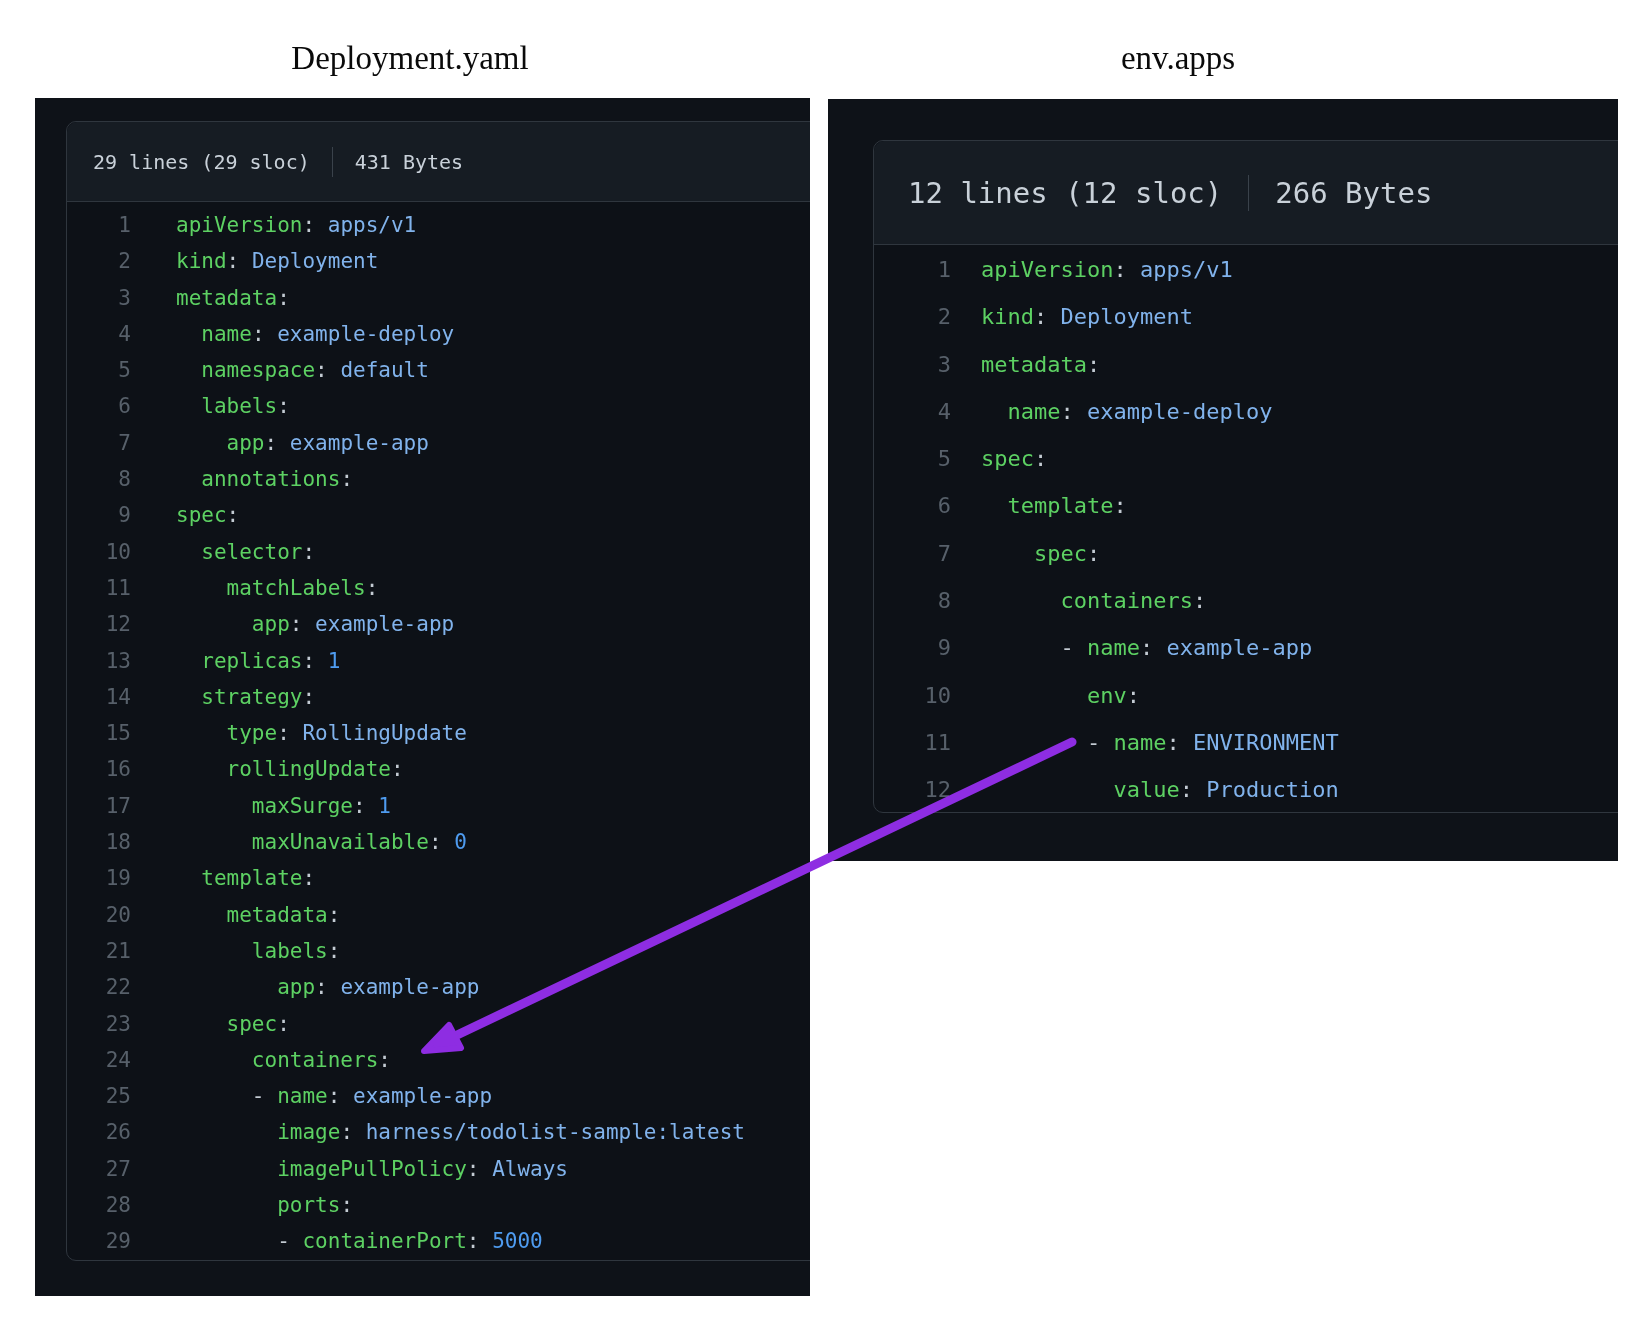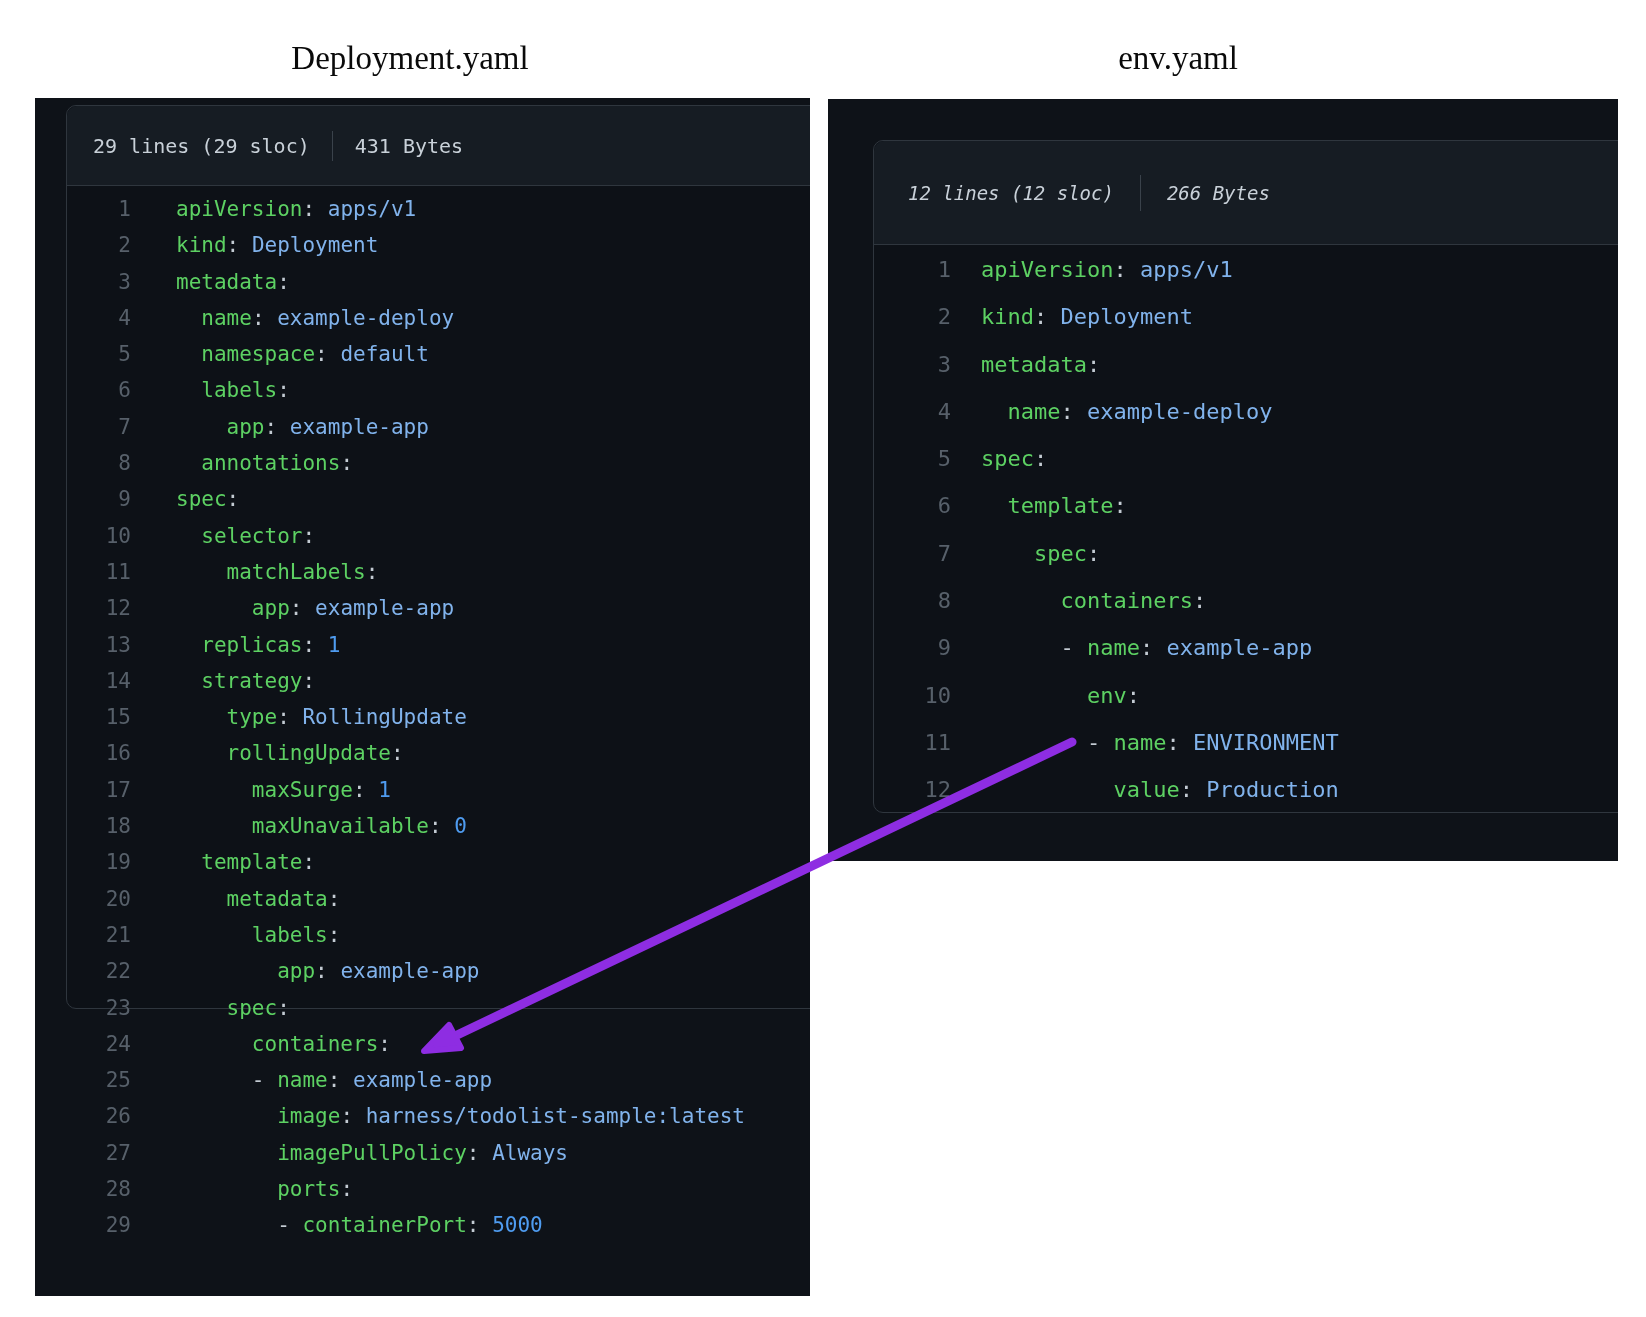--- a/index.html
+++ b/index.html
@@ -17,28 +17,28 @@
         font-size:33px;color:var(--title-text,#0a0a0a);text-align:center;}
   .file-title.left{left:0;width:820px;}
   .file-title.right{left:838px;width:680px;}
 
   .panel{position:absolute;background:var(--panel-bg,#0e1218);overflow:hidden;}
   .panel-left{left:35px;top:98px;width:775px;height:1198px;}
   .panel-right{left:828px;top:99px;width:790px;height:762px;}
 
   .filebox{position:absolute;background:var(--box-bg,#0d1117);
         border:1px solid var(--box-border,#2f363e);border-radius:10px;}
-  .panel-left .filebox{left:31px;top:7px;width:765px;height:904px;}
+  .panel-left .filebox{left:31px;top:23px;width:765px;height:1140px;}
   .panel-right .filebox{left:45px;top:41px;width:770px;height:673px;}
 
   .filebox-header{display:flex;align-items:center;background:var(--header-bg,#161c23);
         color:var(--header-text,#c9d1d9);border-bottom:1px solid var(--box-border,#2f363e);
         border-radius:10px 10px 0 0;}
   .panel-left .filebox-header{height:80px;font-size:20px;padding-left:26px;}
-  .panel-right .filebox-header{height:104px;font-size:19px;padding-left:34px;font-style:italic;}
+  .panel-right .filebox-header{height:104px;font-size:29px;padding-left:34px;}
   .vdiv{display:inline-block;width:1px;align-self:center;background:#3a424b;}
   .panel-left .vdiv{height:30px;margin:0 22px;}
   .panel-right .vdiv{height:36px;margin:0 26px;}
 
   .codebody{white-space:pre;}
   .panel-left .codebody{padding-top:5px;font-size:21px;line-height:36.3px;}
   .panel-right .codebody{padding-top:1px;font-size:22px;line-height:47.3px;}
   .code-line{display:flex;}
   .ln{flex:none;text-align:right;color:var(--line-number,#57606a);}
   .panel-left .ln{width:64px;}
@@ -51,21 +51,21 @@
   .src .v.num{color:var(--yaml-number,#4f9cf0);}
 
   .arrow-overlay{position:absolute;left:0;top:0;width:1646px;height:1317px;pointer-events:none;}
 </style>
 </head>
 <body>
 
 <div class="page">
 
   <div class="file-title left">Deployment.yaml</div>
-  <div class="file-title right">env.yaml</div>
+  <div class="file-title right">env.apps</div>
 
   <section class="panel panel-left">
     <div class="filebox">
       <header class="filebox-header">
         <span>29 lines (29 sloc)</span>
         <span class="vdiv"></span>
         <span>431 Bytes</span>
       </header>
       <div class="codebody"><div class="code-line"><span class="ln">1</span><span class="src"><span class="k">apiVersion</span><span class="p">:</span> <span class="v">apps/v1</span></span></div><div class="code-line"><span class="ln">2</span><span class="src"><span class="k">kind</span><span class="p">:</span> <span class="v">Deployment</span></span></div><div class="code-line"><span class="ln">3</span><span class="src"><span class="k">metadata</span><span class="p">:</span></span></div><div class="code-line"><span class="ln">4</span><span class="src">  <span class="k">name</span><span class="p">:</span> <span class="v">example-deploy</span></span></div><div class="code-line"><span class="ln">5</span><span class="src">  <span class="k">namespace</span><span class="p">:</span> <span class="v">default</span></span></div><div class="code-line"><span class="ln">6</span><span class="src">  <span class="k">labels</span><span class="p">:</span></span></div><div class="code-line"><span class="ln">7</span><span class="src">    <span class="k">app</span><span class="p">:</span> <span class="v">example-app</span></span></div><div class="code-line"><span class="ln">8</span><span class="src">  <span class="k">annotations</span><span class="p">:</span></span></div><div class="code-line"><span class="ln">9</span><span class="src"><span class="k">spec</span><span class="p">:</span></span></div><div class="code-line"><span class="ln">10</span><span class="src">  <span class="k">selector</span><span class="p">:</span></span></div><div class="code-line"><span class="ln">11</span><span class="src">    <span class="k">matchLabels</span><span class="p">:</span></span></div><div class="code-line"><span class="ln">12</span><span class="src">      <span class="k">app</span><span class="p">:</span> <span class="v">example-app</span></span></div><div class="code-line"><span class="ln">13</span><span class="src">  <span class="k">replicas</span><span class="p">:</span> <span class="v num">1</span></span></div><div class="code-line"><span class="ln">14</span><span class="src">  <span class="k">strategy</span><span class="p">:</span></span></div><div class="code-line"><span class="ln">15</span><span class="src">    <span class="k">type</span><span class="p">:</span> <span class="v">RollingUpdate</span></span></div><div class="code-line"><span class="ln">16</span><span class="src">    <span class="k">rollingUpdate</span><span class="p">:</span></span></div><div class="code-line"><span class="ln">17</span><span class="src">      <span class="k">maxSurge</span><span class="p">:</span> <span class="v num">1</span></span></div><div class="code-line"><span class="ln">18</span><span class="src">      <span class="k">maxUnavailable</span><span class="p">:</span> <span class="v num">0</span></span></div><div class="code-line"><span class="ln">19</span><span class="src">  <span class="k">template</span><span class="p">:</span></span></div><div class="code-line"><span class="ln">20</span><span class="src">    <span class="k">metadata</span><span class="p">:</span></span></div><div class="code-line"><span class="ln">21</span><span class="src">      <span class="k">labels</span><span class="p">:</span></span></div><div class="code-line"><span class="ln">22</span><span class="src">        <span class="k">app</span><span class="p">:</span> <span class="v">example-app</span></span></div><div class="code-line"><span class="ln">23</span><span class="src">    <span class="k">spec</span><span class="p">:</span></span></div><div class="code-line"><span class="ln">24</span><span class="src">      <span class="k">containers</span><span class="p">:</span></span></div><div class="code-line"><span class="ln">25</span><span class="src">      <span class="p">- </span><span class="k">name</span><span class="p">:</span> <span class="v">example-app</span></span></div><div class="code-line"><span class="ln">26</span><span class="src">        <span class="k">image</span><span class="p">:</span> <span class="v">harness/todolist-sample:latest</span></span></div><div class="code-line"><span class="ln">27</span><span class="src">        <span class="k">imagePullPolicy</span><span class="p">:</span> <span class="v">Always</span></span></div><div class="code-line"><span class="ln">28</span><span class="src">        <span class="k">ports</span><span class="p">:</span></span></div><div class="code-line"><span class="ln">29</span><span class="src">        <span class="p">- </span><span class="k">containerPort</span><span class="p">:</span> <span class="v num">5000</span></span></div></div>
     </div>

